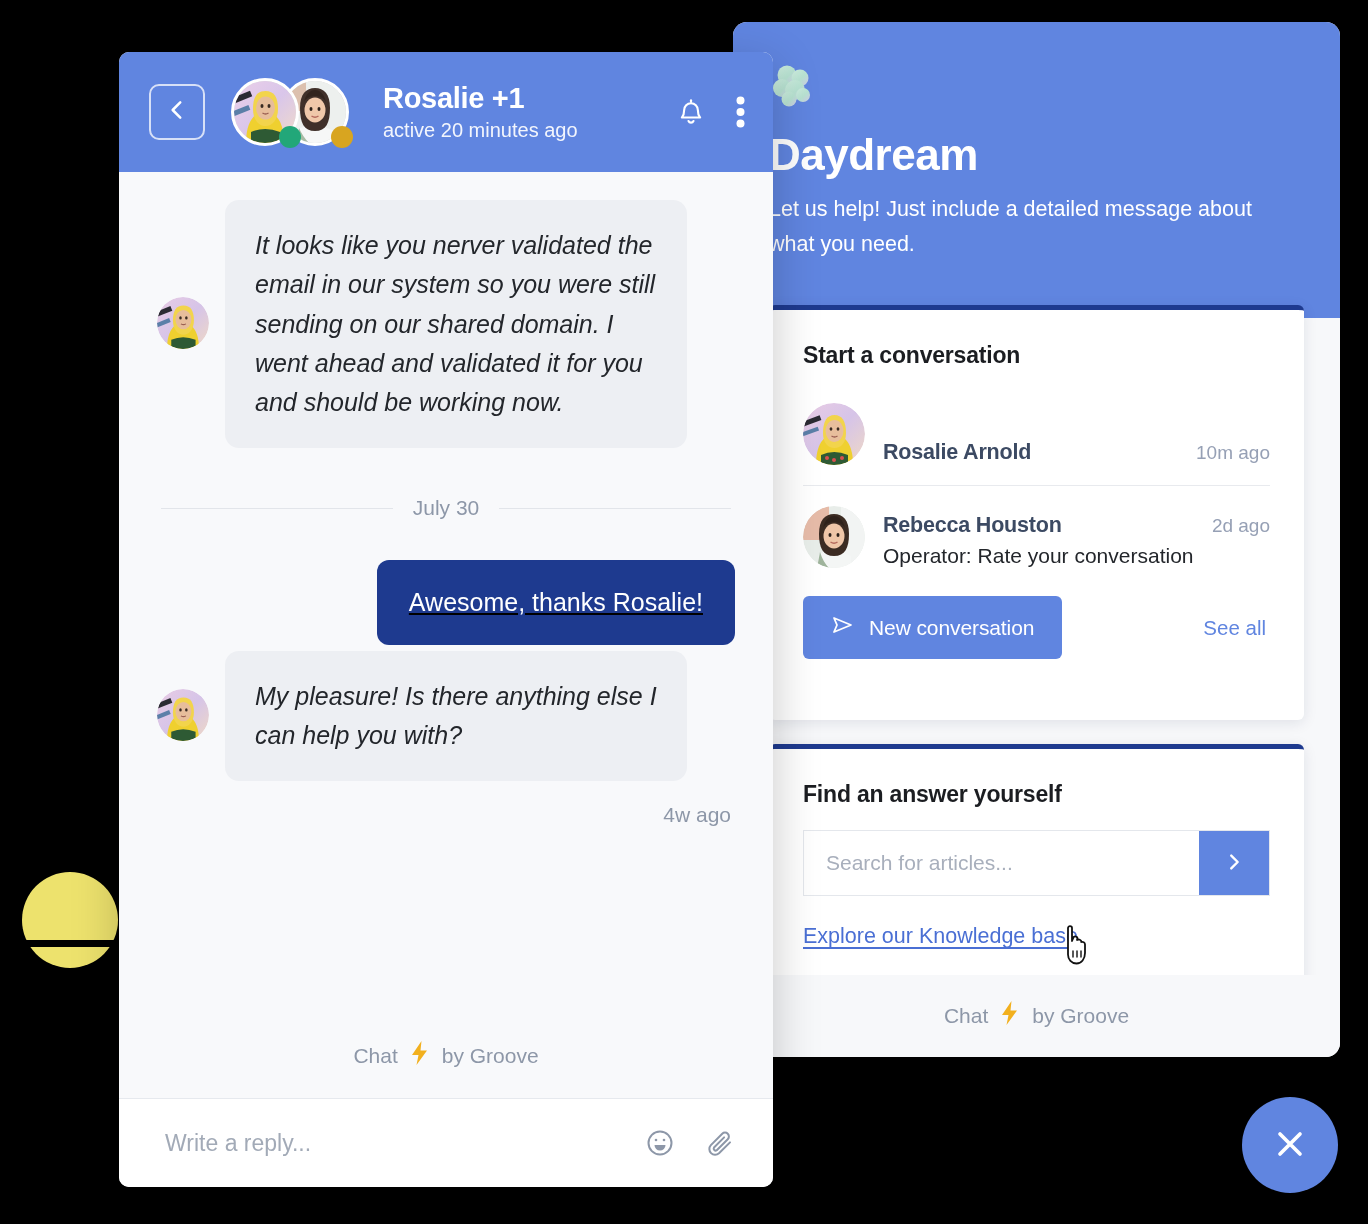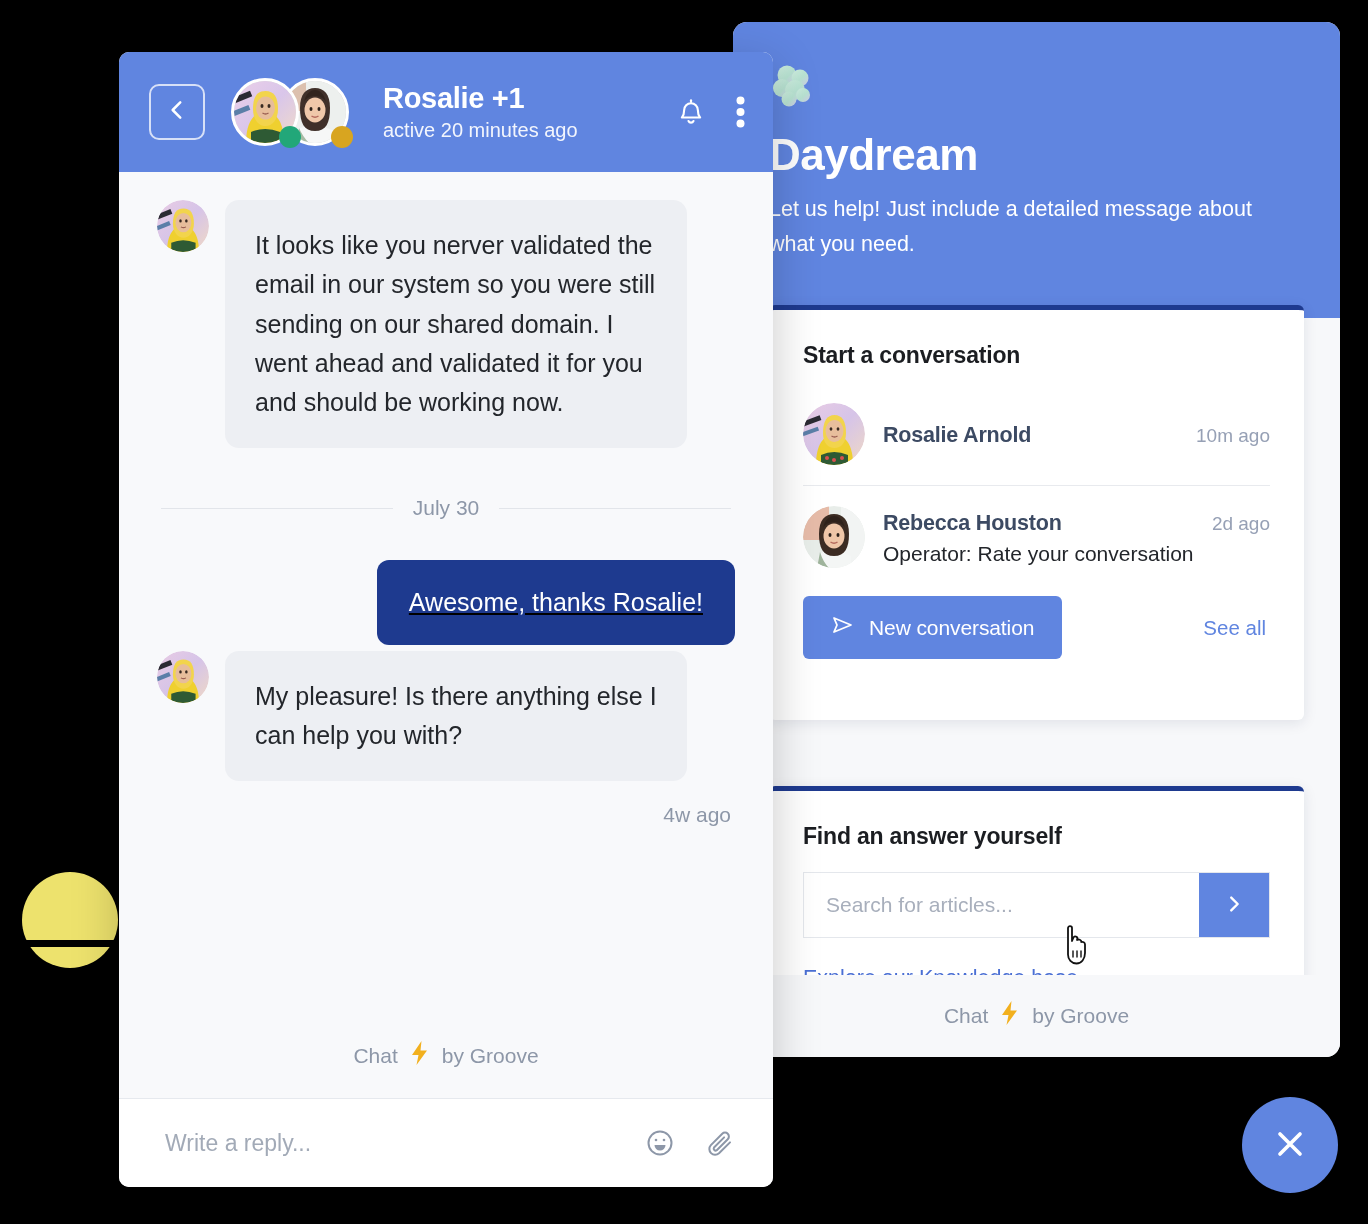--- a/index.html
+++ b/index.html
@@ -83,35 +83,35 @@
   .card {
     position: absolute;
     left: 36px;
     width: 535px;
     background: #ffffff;
     border-radius: 6px;
     border-top: 5px solid #1E3A8F;
     box-shadow: 0 3px 14px rgba(20,30,70,0.10);
   }
   .card-conversations { top: 283px; height: 415px; }
-  .card-search        { top: 764px; height: 255px; }
+  .card-search        { top: 722px; height: 255px; }
 
   .card-inner { padding: 32px 34px 0 34px; }
 
   .card-title {
     font-size: 23px;
     font-weight: 700;
     color: #1B1D21;
     letter-spacing: -0.2px;
   }
 
   .conv-list { margin-top: 22px; }
   .conv-row {
     display: flex;
-    align-items: center;
+    align-items: flex-end;
     padding: 12px 0 20px 0;
     gap: 18px;
     cursor: pointer;
   }
   .conv-row + .conv-row { border-top: 1px solid #E8EAEE; padding-top: 20px; }
 
   .conv-avatar {
     width: 62px; height: 62px;
     border-radius: 50%;
     flex: 0 0 62px;
@@ -307,23 +307,24 @@
 
   .chat-body {
     position: relative;
     height: 926px;
     padding: 28px 38px 0 38px;
     overflow: hidden;
   }
 
   .msg-in {
     display: flex;
-    align-items: flex-start;
+    align-items: center;
     gap: 16px;
     margin-bottom: 8px;
+    font-style: italic;
   }
   .msg-avatar {
     width: 52px; height: 52px;
     border-radius: 50%;
     flex: 0 0 52px;
     overflow: hidden;
     margin-bottom: 2px;
   }
   .bubble-in {
     background: #EDEFF3;

